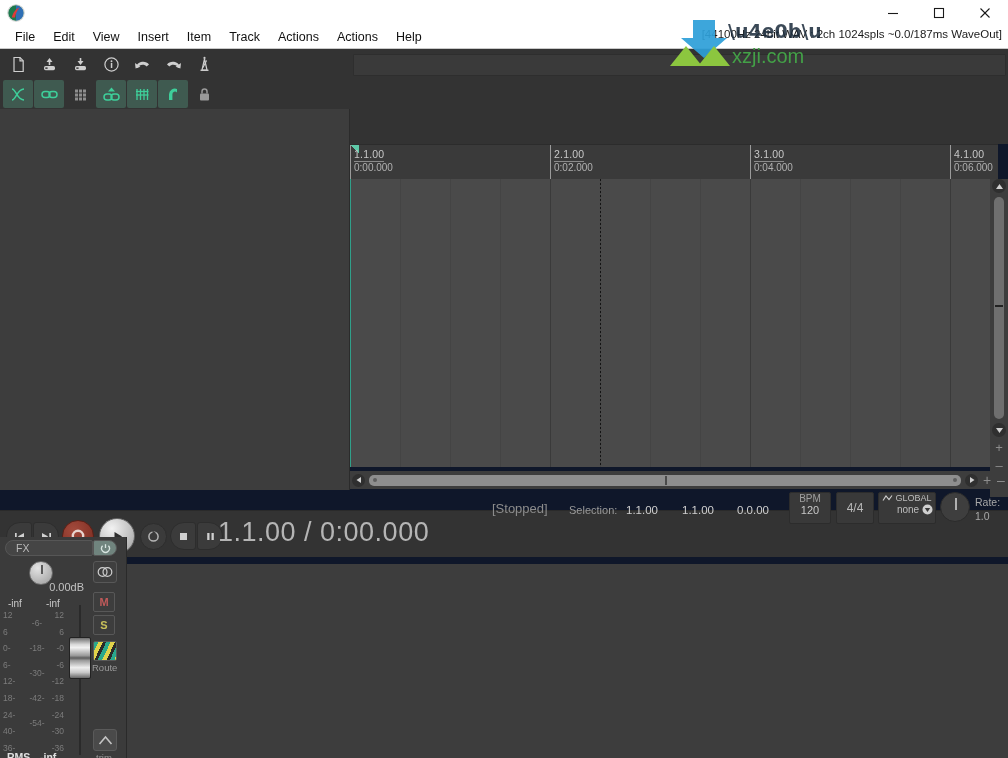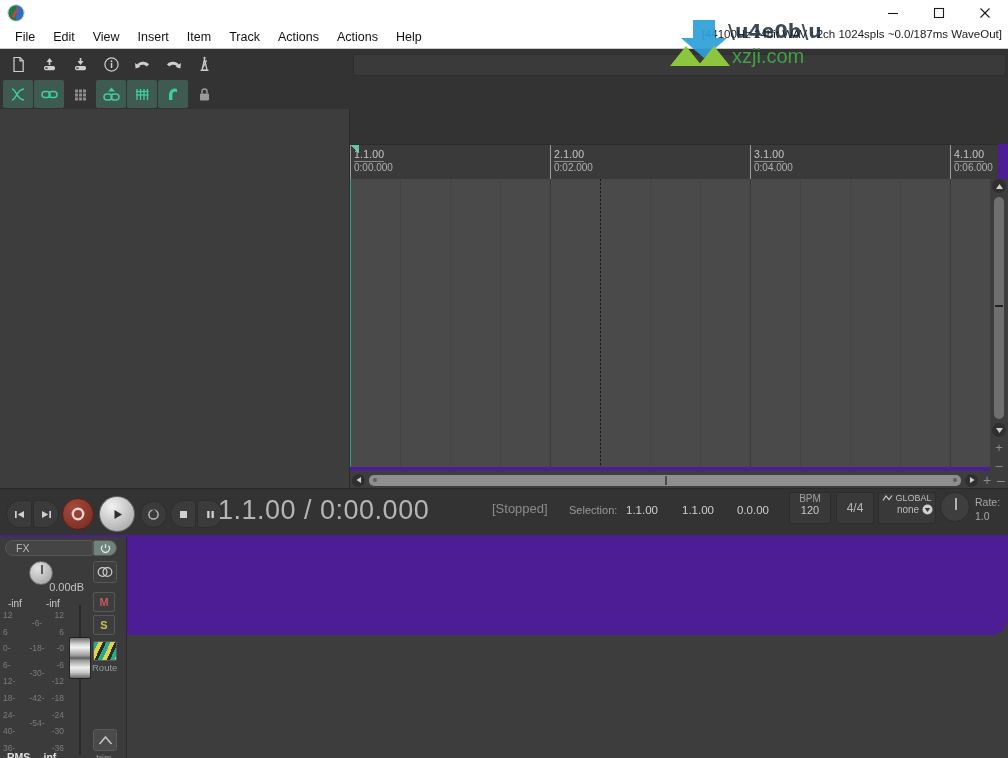--- a/index.html
+++ b/index.html
@@ -43,21 +43,21 @@
     font-family: "Liberation Sans", sans-serif;
   }
 
   
   #watermark {
     position: absolute; left: 660px; top: 18px; width: 160px; height: 52px;
     pointer-events: none; z-index: 40;
   }
 
   
-  #main { position: relative; width: 1008px; height: 586px; background: #4c1d95; border-radius: 17px; }
+  #main { position: relative; width: 1008px; height: 515px; background: #0f172a; }
 
   
   #toolbar {
     position: absolute; left: 0; top: 0; width: 350px; height: 60px;
     background: #333333;
   }
   .tb-row { display: flex; height: 30px; align-items: center; padding-left: 3px; }
   .tb-btn {
     width: 30px; height: 28px; display: flex; align-items: center; justify-content: center;
     margin-right: 1px; border-radius: 2px;
@@ -150,21 +150,21 @@
   #hs-track {
     flex: 1 1 auto; height: 11px; background: #8e8e8e; border-radius: 5px;
     position: relative; margin: 0 2px;
   }
   #hs-grip { position: absolute; left: 50%; top: 1px; width: 2px; height: 9px; background: #4a4a4a; }
   .hs-dot { position: absolute; top: 3.5px; width: 4px; height: 4px; border-radius: 50%; background: #5e5e5e; }
   .hs-zoom { width: 14px; text-align: center; color: #8c8c8c; font-size: 14px; line-height: 1; flex: 0 0 auto; }
 
   
   #transport {
-    position: absolute; left: 0; top: 439px; width: 1008px; height: 47px;
+    position: absolute; left: 0; top: 461px; width: 1008px; height: 47px;
     background: #333333; border-top: 1px solid #2a2a2a;
   }
   #tp-buttons { position: absolute; left: 6px; top: 7px; display: flex; align-items: center; gap: 1px; }
   .tpb {
     width: 26px; height: 28px; display: flex; align-items: center; justify-content: center;
     background: #3b3b3b; border: 1px solid #2d2d2d;
   }
   .tpb.lcap { border-radius: 14px 3px 3px 14px; }
   .tpb.rcap { border-radius: 3px 14px 14px 3px; }
   .tpb-round {

